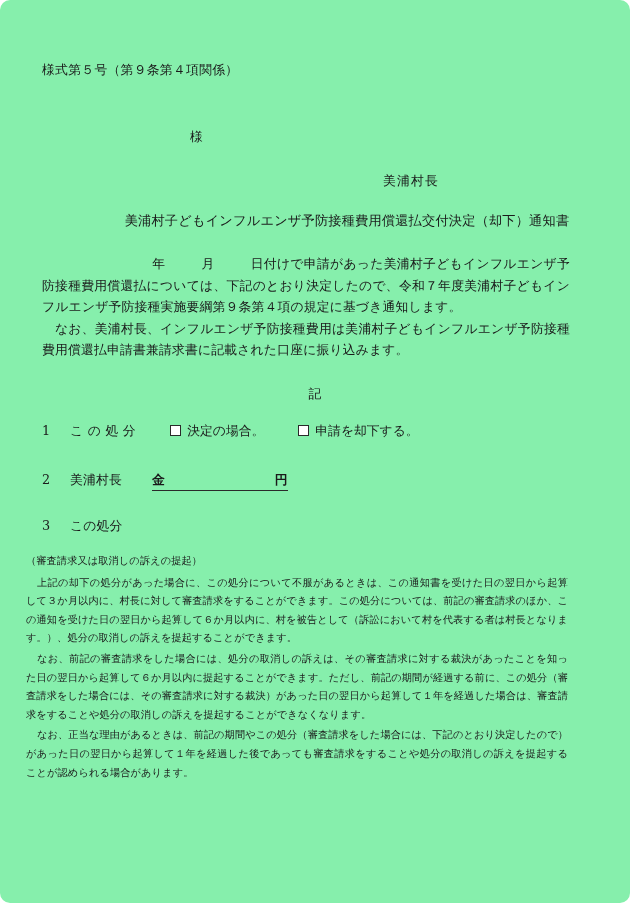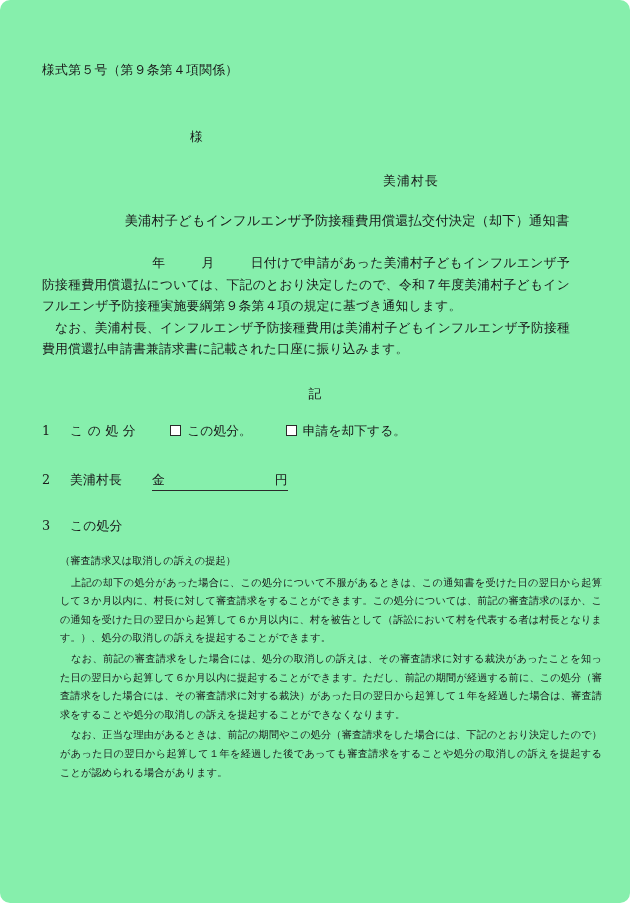--- a/index.html
+++ b/index.html
@@ -82,21 +82,20 @@
   
   #body-block {
     left: 42px;
     top: 253px;
     width: 528px;
   }
   #body-block p {
     margin: 0;
     text-align: justify;
     text-justify: inter-character;
-    font-family: Liberation Serif, serif;
   }
   #body-block p.indent-date { text-indent: 0; }
   #body-block p.indent-1 { text-indent: 13px; }
   .date-inline .gap-a { display: inline-block; width: 110px; }
   .date-inline .gap-b { display: inline-block; width: 36px; }
   .date-inline .gap-c { display: inline-block; width: 36px; }
 
   
   #ki-mark {
     left: 0;
@@ -140,26 +139,27 @@
     background: #fff;
     box-sizing: border-box;
   }
 
   
   .amount-field {
     display: inline-block;
     border-bottom: 1px solid #2a2a2a;
     padding-bottom: 1px;
     white-space: nowrap;
+    font-weight: bold;
   }
   .amount-blank { display: inline-block; width: 110px; }
 
   
   #legal-block {
-    left: 60px;
+    left: 26px;
     top: 552px;
     width: 542px;
   }
   #legal-heading {
     font-size: 10.2px;
     letter-spacing: 0.1px;
     margin-bottom: 3px;
     white-space: nowrap;
   }
   #legal-block p {
@@ -182,21 +182,21 @@
   <div class="abs" id="doc-title">美浦村子どもインフルエンザ予防接種費用償還払交付決定（却下）通知書</div>
 
   <div class="abs body-text" id="body-block">
     <p class="indent-date date-inline"><span class="gap-a"></span><span>年</span><span class="gap-b"></span><span>月</span><span class="gap-c"></span><span>日付けで申請があった美浦村子どもインフルエンザ予防接種費用償還払については、下記のとおり決定したので、令和７年度美浦村子どもインフルエンザ予防接種実施要綱第９条第４項の規定に基づき通知します。</span></p>
     <p class="indent-1">なお、美浦村長、インフルエンザ予防接種費用は美浦村子どもインフルエンザ予防接種費用償還払申請書兼請求書に記載された口座に振り込みます。</p>
   </div>
 
   <div class="abs" id="ki-mark">記</div>
 
   <div class="abs item-row" id="item-1">
-    <span class="item-num">1</span><span class="item-label-spread">この処分</span><span class="label-gap"></span><span class="checkbox-glyph"></span><span>この処分。</span><span class="choice-gap"></span><span class="checkbox-glyph"></span><span>申請を却下する。</span>
+    <span class="item-num">1</span><span class="item-label-spread">この処分</span><span class="label-gap"></span><span class="checkbox-glyph"></span><span>決定の場合。</span><span class="choice-gap"></span><span class="checkbox-glyph"></span><span>申請を却下する。</span>
   </div>
 
   <div class="abs item-row" id="item-2">
     <span class="item-num">2</span><span class="item-label-plain">美浦村長</span><span class="label-gap"></span><span class="amount-field"><span>金</span><span class="amount-blank"></span><span>円</span></span>
   </div>
 
   <div class="abs item-row" id="item-3">
     <span class="item-num">3</span><span class="item-label-plain">この処分</span>
   </div>
 

